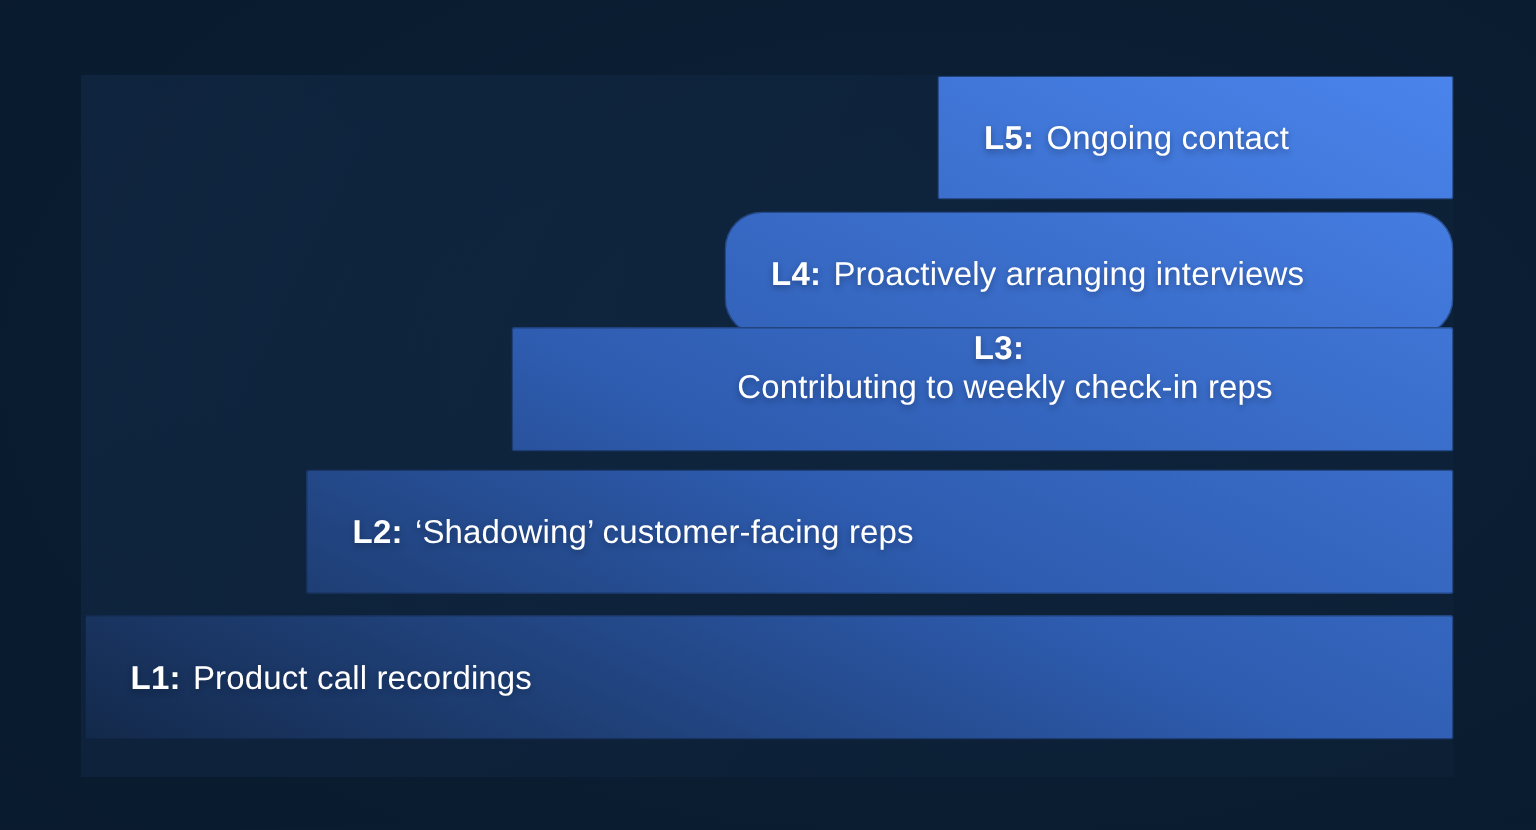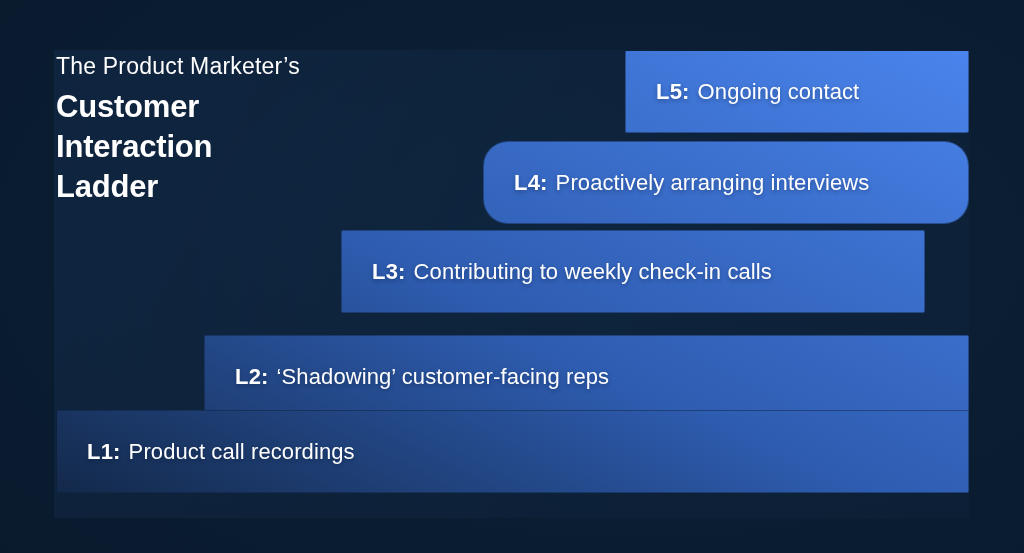--- a/index.html
+++ b/index.html
@@ -70,22 +70,22 @@
       var(--bar-grad-bright, #4a84ec) 100%);
     background-size: 913px 448px;
     background-repeat: no-repeat;
     border: 1px solid rgba(14,32,58,0.45);
     border-radius: 2px;
     text-shadow: 0 2px 4px rgba(8,20,40,0.35);
     white-space: nowrap;
   }
   .bar-l5 { top: 0;     left: 569px; width: 344px; background-position: -569px 0; }
   .bar-l4 { top: 91px;  left: 427px; width: 486px; background-position: -427px -91px; border-radius: 25px; }
-  .bar-l3 { top: 180px; left: 285px; width: 584px; background-position: -285px -182px; }
-  .bar-l2 { top: 285px; left: 148px; width: 765px; background-position: -148px -273px; }
+  .bar-l3 { top: 168px; left: 285px; width: 628px; background-position: -285px -182px; flex-direction: column; }
+  .bar-l2 { top: 263px; left: 148px; width: 765px; background-position: -148px -273px; }
   .bar-l1 { top: 360px; left: 0;     width: 913px; background-position: 0 -365px; }
   .level-tag {
     font-size: 22px;
     font-weight: 700;
     margin-right: 8px;
     letter-spacing: 0.2px;
     text-align: center;
   }
   .level-desc {
     font-size: 22px;
@@ -93,39 +93,33 @@
     letter-spacing: 0.1px;
   }
 </style>
 </head>
 <body>
 
 <div class="canvas">
 
   <div class="backdrop-panel"></div>
 
-  <div class="title-block">
-    <div class="title-eyebrow">The Product Marketer’s</div>
-    <div class="title-line">Customer</div>
-    <div class="title-line">Interaction</div>
-    <div class="title-line">Ladder</div>
-  </div>
 
   <div class="ladder">
     <div class="bar bar-l5">
       <span class="level-tag">L5:</span>
       <span class="level-desc">Ongoing contact</span>
     </div>
     <div class="bar bar-l4">
       <span class="level-tag">L4:</span>
       <span class="level-desc">Proactively arranging interviews</span>
     </div>
     <div class="bar bar-l3">
       <span class="level-tag">L3:</span>
-      <span class="level-desc">Contributing to weekly check-in calls</span>
+      <span class="level-desc">Contributing to weekly check-in reps</span>
     </div>
     <div class="bar bar-l2">
       <span class="level-tag">L2:</span>
       <span class="level-desc">‘Shadowing’ customer-facing reps</span>
     </div>
     <div class="bar bar-l1">
       <span class="level-tag">L1:</span>
       <span class="level-desc">Product call recordings</span>
     </div>
   </div>

